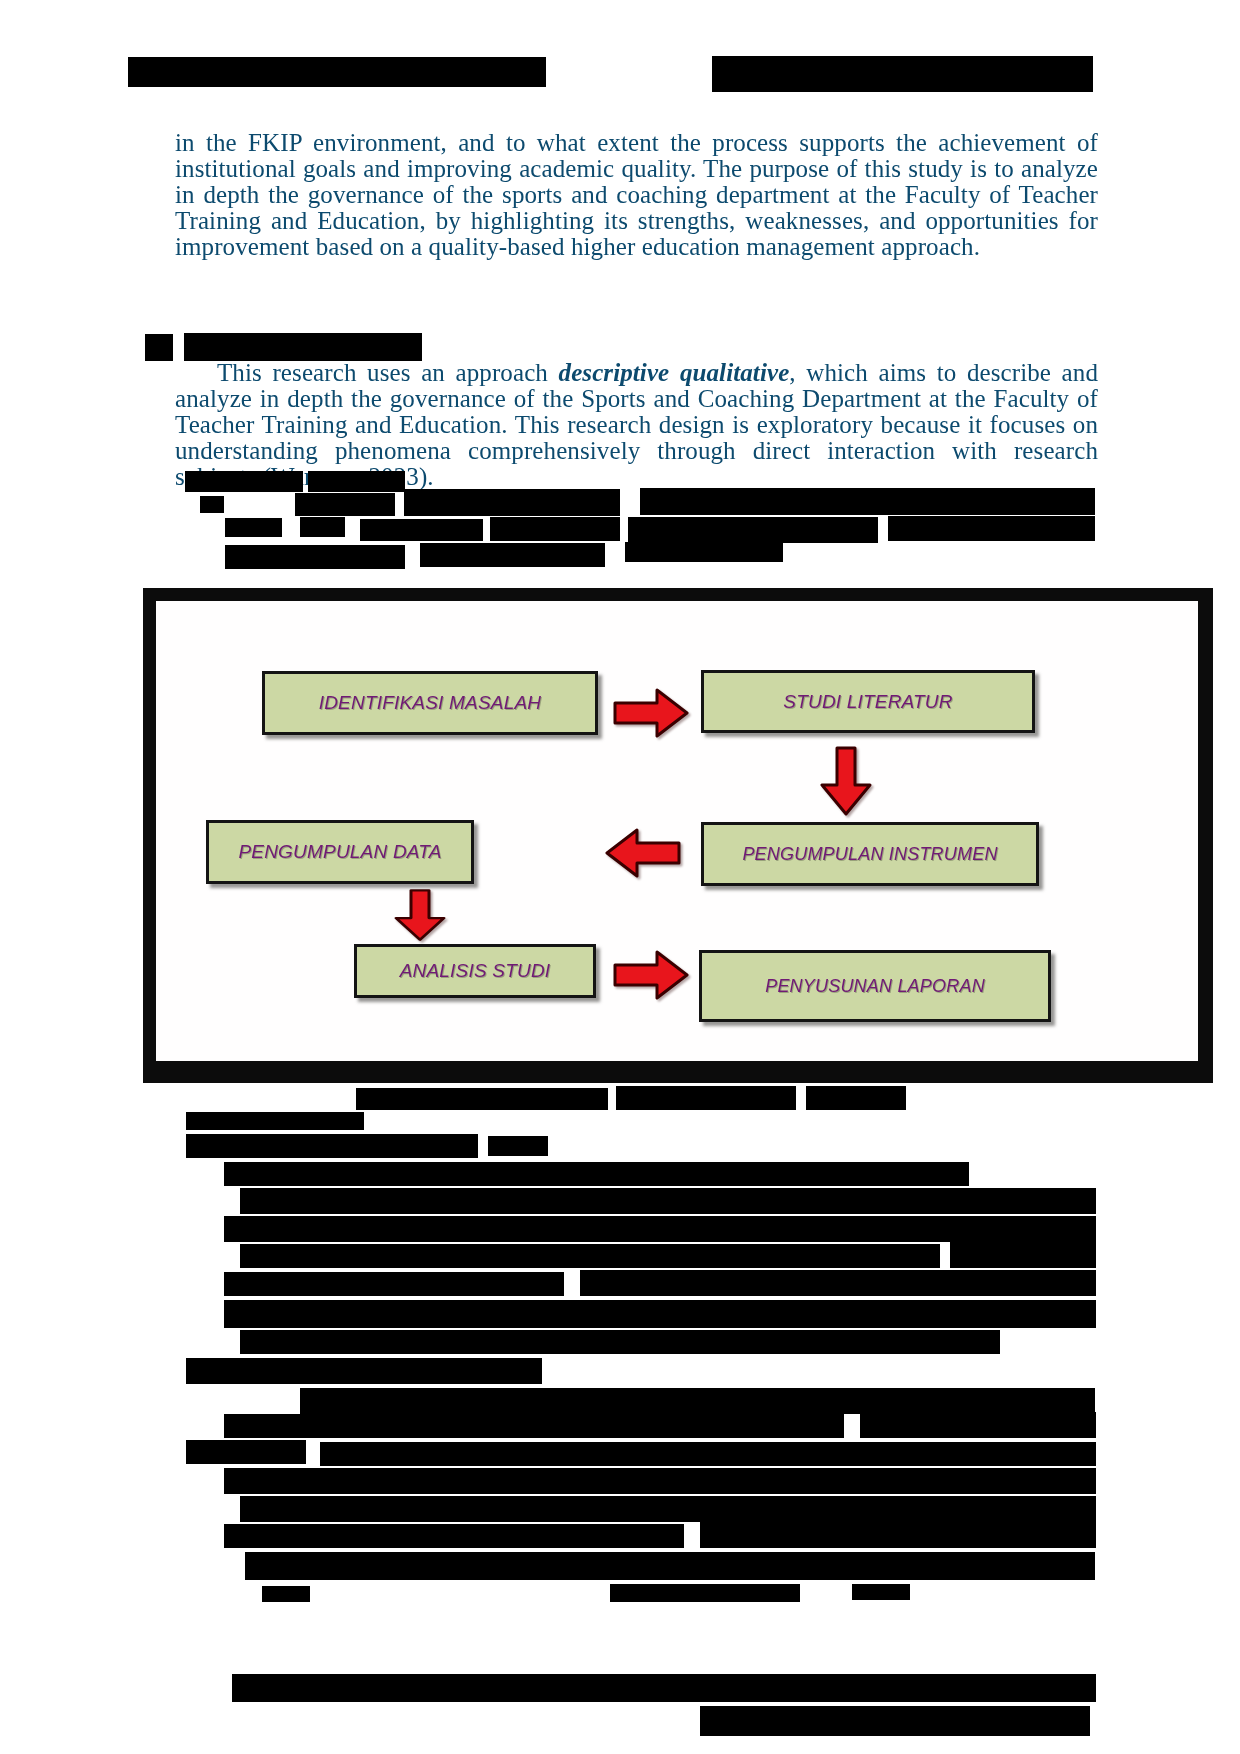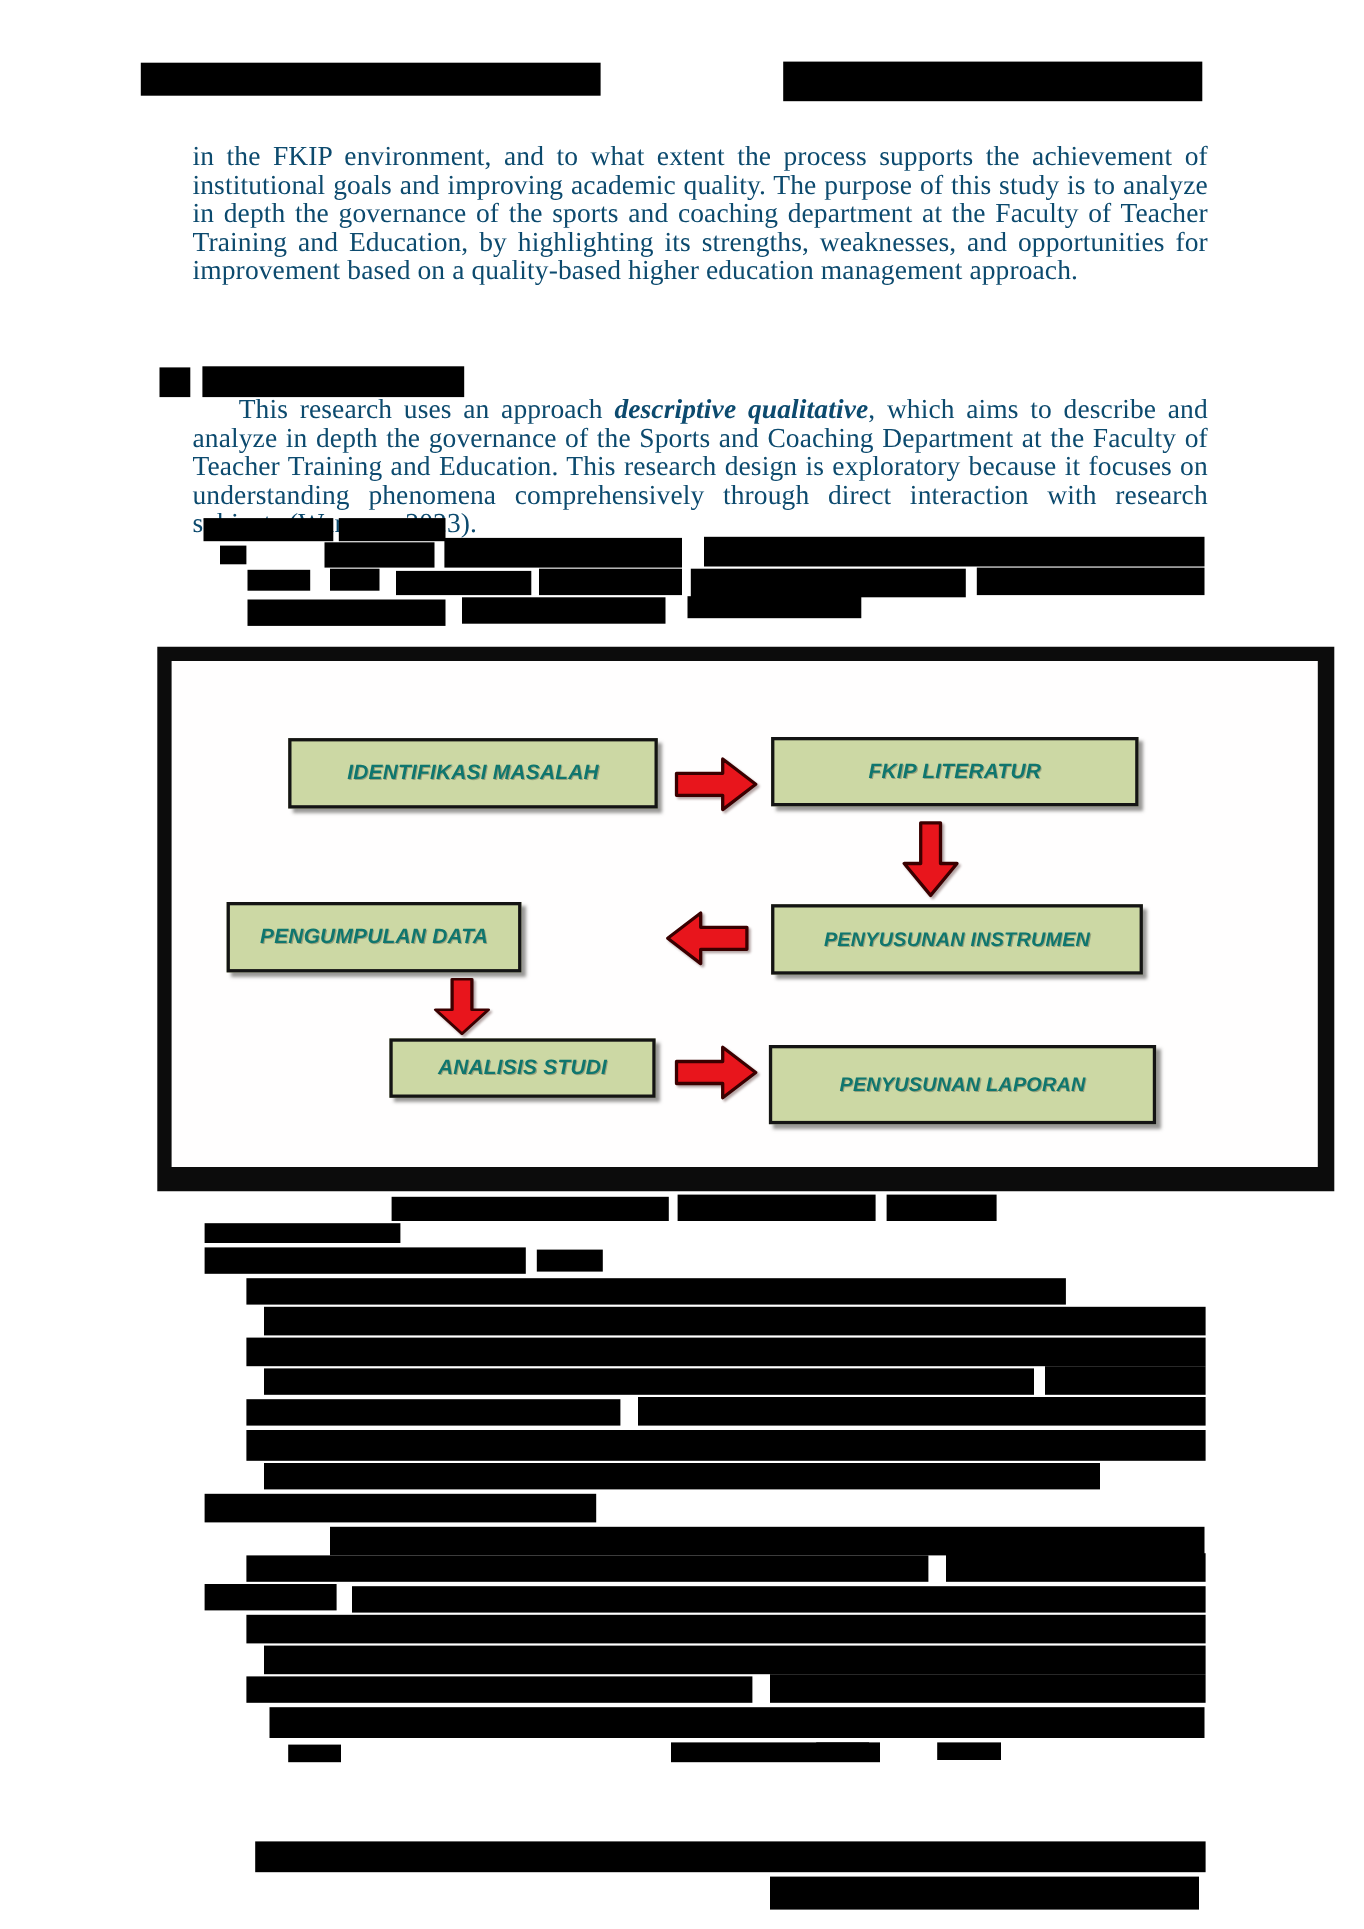--- a/index.html
+++ b/index.html
@@ -20,22 +20,22 @@
     position:absolute;left:143px;top:588px;width:1070px;height:495px;
     box-sizing:border-box;background:#fffefe;
     border:13px solid #0c0c0c;border-bottom-width:22px;border-right-width:15px;
   }
   .fbox{
     position:absolute;box-sizing:border-box;
     background:#ccd8a4;border:3px solid #141414;
     box-shadow:4px 4px 3px rgba(50,50,45,0.5);
     display:flex;align-items:center;justify-content:center;
     font-family:"Liberation Sans", sans-serif;
-    font-weight:bold;font-style:italic;font-size:19px;
-    color:#0f766e;letter-spacing:0.2px;white-space:nowrap;
+    font-weight:normal;font-style:italic;font-size:19px;
+    color:#701a75;letter-spacing:0.2px;white-space:nowrap;
     text-shadow:1px 1px 0 rgba(0,0,0,0.25);
   }
   .b1{left:262px;top:671px;width:336px;height:64px;}
   .b2{left:701px;top:670px;width:334px;height:63px;}
   .b3{left:206px;top:820px;width:268px;height:64px;}
   .b4{left:701px;top:822px;width:338px;height:64px;font-size:18px;}
   .b5{left:354px;top:944px;width:242px;height:54px;}
   .b6{left:699px;top:950px;width:352px;height:72px;font-size:18px;}
   .arrow{position:absolute;}
   .aR1{left:612px;top:684px;}
@@ -50,23 +50,23 @@
 
 <div class="page">
 
   <div class="para" style="top:130px;">in the FKIP environment, and to what extent the process supports the achievement of institutional goals and improving academic quality. The purpose of this study is to analyze in depth the governance of the sports and coaching department at the Faculty of Teacher Training and Education, by highlighting its strengths, weaknesses, and opportunities for improvement based on a quality-based higher education management approach.</div>
 
   <div class="para indent" style="top:360px;"><span>This research uses an approach </span><span class="bold">descriptive qualitative</span><span>, which aims to describe and analyze in depth the governance of the Sports and Coaching Department at the Faculty of Teacher Training and Education. This research design is exploratory because it focuses on understanding phenomena comprehensively through direct interaction with research subjects (Waruwu, 2023).</span></div>
 
   <div class="fig-frame"></div>
 
   <div class="fbox b1">IDENTIFIKASI MASALAH</div>
-  <div class="fbox b2">FKIP LITERATUR</div>
+  <div class="fbox b2">STUDI LITERATUR</div>
   <div class="fbox b3">PENGUMPULAN DATA</div>
-  <div class="fbox b4">PENYUSUNAN INSTRUMEN</div>
+  <div class="fbox b4">PENGUMPULAN INSTRUMEN</div>
   <div class="fbox b5">ANALISIS STUDI</div>
   <div class="fbox b6">PENYUSUNAN LAPORAN</div>
 
   <span class="arrow aR1">
     <svg width="78" height="58" viewBox="0 0 78 58">
       <polygon points="3,19 45,19 45,6 75,29 45,52 45,39 3,39" fill="#e8151c" stroke="#3a0000" stroke-width="3" stroke-linejoin="round"></polygon>
     </svg>
   </span>
   <span class="arrow aD1">
     <svg width="56" height="72" viewBox="0 0 56 72">

